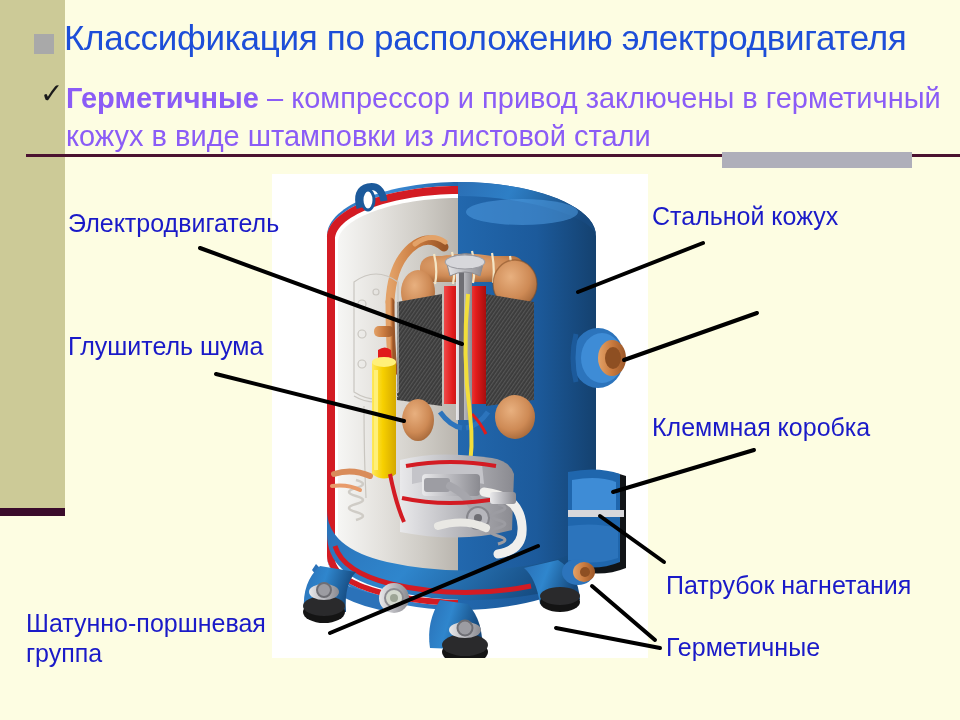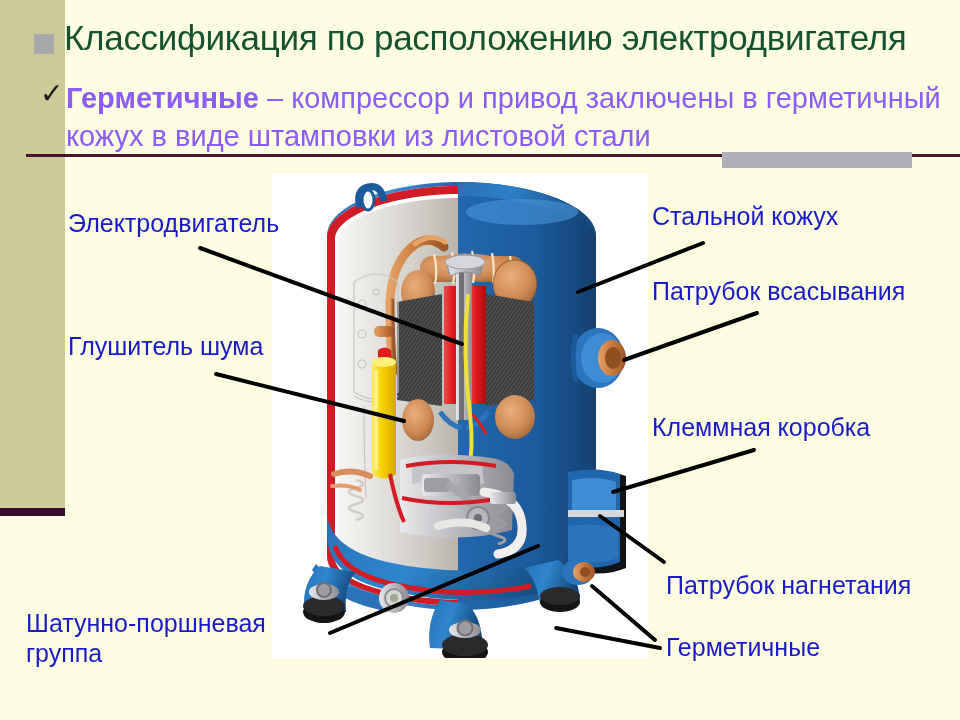--- a/index.html
+++ b/index.html
@@ -23,21 +23,21 @@
   }
 
   
   .title-bullet{
     position:absolute;left:34px;top:34px;width:20px;height:20px;
     background:#A9A9A9;
   }
   .slide-title{
     position:absolute;left:64px;top:18px;width:890px;
     font-size:35px;line-height:1.15;
-    color:#14532d;
+    color:#1d4ed8;
     letter-spacing:-0.3px;
     white-space:nowrap;
   }
 
   
   .check-mark{
     position:absolute;left:40px;top:80px;
     font-size:28px;color:#1a1a1a;line-height:1;
   }
   .subtitle{
@@ -324,18 +324,17 @@
       <line x1="660" y1="648" x2="556" y2="628"></line>
       <line x1="655" y1="640" x2="592" y2="586"></line>
     </g>
   </svg>
 
   <div class="callout lbl-motor">Электродвигатель</div>
   <div class="callout lbl-muffler">Глушитель шума</div>
   <div class="callout lbl-rodgroup">Шатунно-поршневая
 группа</div>
   <div class="callout lbl-shell">Стальной кожух</div>
-  <div class="callout lbl-suction">Патрубок всасывания</div>
   <div class="callout lbl-terminal">Клеммная коробка</div>
   <div class="callout lbl-discharge">Патрубок нагнетания</div>
   <div class="callout lbl-dampers">Герметичные</div>
 
 </div>
 
 </body></html>

